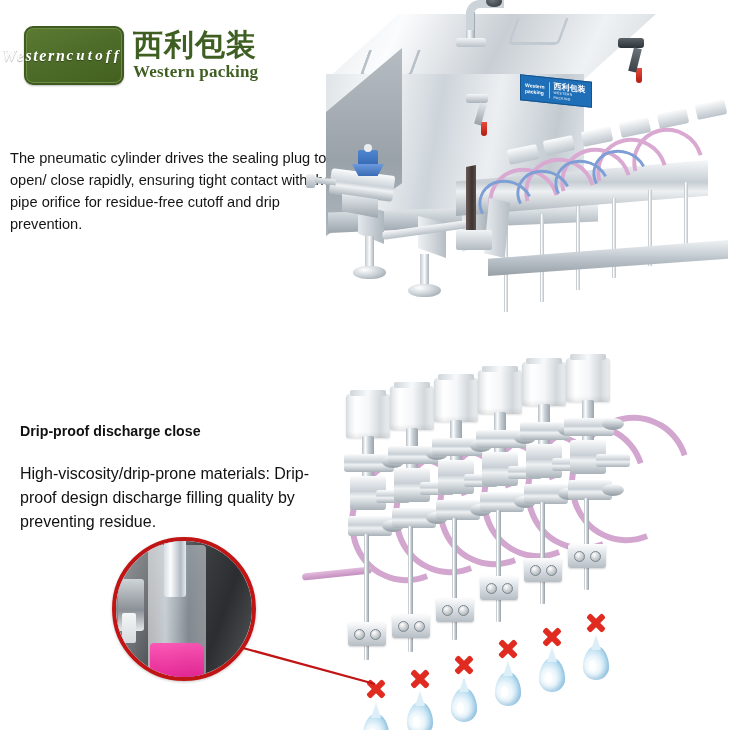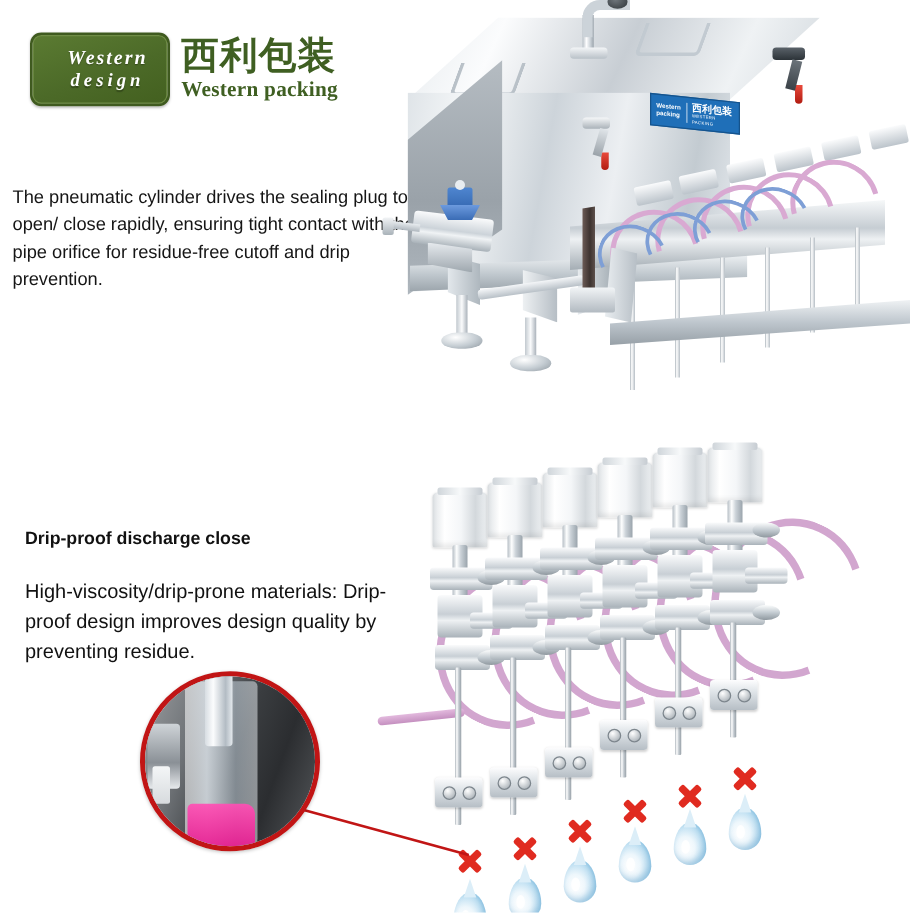--- a/index.html
+++ b/index.html
@@ -4,21 +4,21 @@
 <style>
   html,body{margin:0;padding:0;background:#fff;}
   body{width:730px;height:730px;position:relative;overflow:hidden;
        font-family:"Liberation Sans",sans-serif;color:#1a1a1a;}
 
   
   #logo{position:absolute;left:24px;top:26px;display:flex;align-items:center;gap:9px;}
   .logo-badge{width:96px;height:55px;border-radius:9px;
      background:linear-gradient(160deg,#5b7b32 0%,#4c6a28 55%,#43601f 100%);
      border:2px solid #3f5a1f;box-shadow:inset 0 0 0 1px #6f8c46, 0 1px 2px rgba(0,0,0,.25);
-     display:flex;flex-direction:column;align-items:center;justify-content:center;padding-left:12px;}
+     display:flex;flex-direction:row;align-items:center;justify-content:flex-end;}
   .logo-badge span{color:#fff;font-family:"Liberation Serif",serif;font-style:italic;
      font-weight:700;font-size:16px;letter-spacing:1.6px;line-height:1.22;text-shadow:0 1px 1px rgba(0,0,0,.35);}
   .logo-badge span.l2{letter-spacing:3.2px;font-size:15px;}
   .logo-right{display:flex;flex-direction:column;align-items:flex-start;justify-content:center;height:55px;}
   .logo-cn{font-family:"DejaVu Sans",sans-serif;font-weight:700;font-size:30px;
      color:#3f5f22;letter-spacing:1px;line-height:1;}
   .logo-en{font-family:"Liberation Serif",serif;font-weight:700;font-size:17px;
      color:#3f5f22;letter-spacing:.2px;margin-top:2px;}
 
   
@@ -105,21 +105,21 @@
      background:linear-gradient(to bottom,#f4f6f7,#d7dbde);border-radius:2px;}
 
   #leader{position:absolute;left:0;top:0;width:730px;height:730px;pointer-events:none;}
 </style>
 </head>
 <body>
 
 <div id="logo">
   <div class="logo-badge">
     <span class="l1">Western</span>
-    <span class="l2">design</span>
+    <span class="l2">cutoff</span>
   </div>
   <div class="logo-right">
     <div class="logo-cn">西利包装</div>
     <div class="logo-en">Western packing</div>
   </div>
 </div>
 
 <p id="para-top">The pneumatic cylinder drives the sealing plug to open/ close rapidly, ensuring tight contact with the pipe orifice for residue-free cutoff and drip prevention.</p>
 
 <div id="machine-top">
@@ -247,21 +247,21 @@
   <div style="position:absolute;left:176px;top:190px;width:26px;height:60px;
        background:linear-gradient(to right,#e9edf0,#b6bec5);clip-path:polygon(20% 0,100% 8%,80% 100%,0 92%);"></div>
 
   <div style="position:absolute;left:158px;top:158px;width:10px;height:78px;
        background:linear-gradient(to right,#6b5a55,#3d3330 60%,#5d504c);transform:skewY(-10deg);"></div>
   <div style="position:absolute;left:148px;top:222px;width:36px;height:20px;border-radius:2px;
        background:linear-gradient(to bottom,#f1f4f6,#b2bac1);"></div>
 </div>
 
 <h3 id="heading-2">Drip-proof discharge close</h3>
-<p id="para-2">High-viscosity/drip-prone materials: Drip-proof design improves design quality by preventing residue.</p>
+<p id="para-2">High-viscosity/drip-prone materials: Drip-proof design discharge filling quality by preventing residue.</p>
 
 <div id="machine-bottom">
 
   <div class="tube" style="left:16px;top:96px;"></div>
   <div class="tube" style="left:60px;top:88px;"></div>
   <div class="tube" style="left:104px;top:80px;"></div>
   <div class="tube" style="left:148px;top:72px;"></div>
   <div class="tube" style="left:192px;top:64px;"></div>
   <div class="tube" style="left:236px;top:56px;"></div>
   <div style="position:absolute;left:-32px;top:212px;width:70px;height:7px;border-radius:4px;

